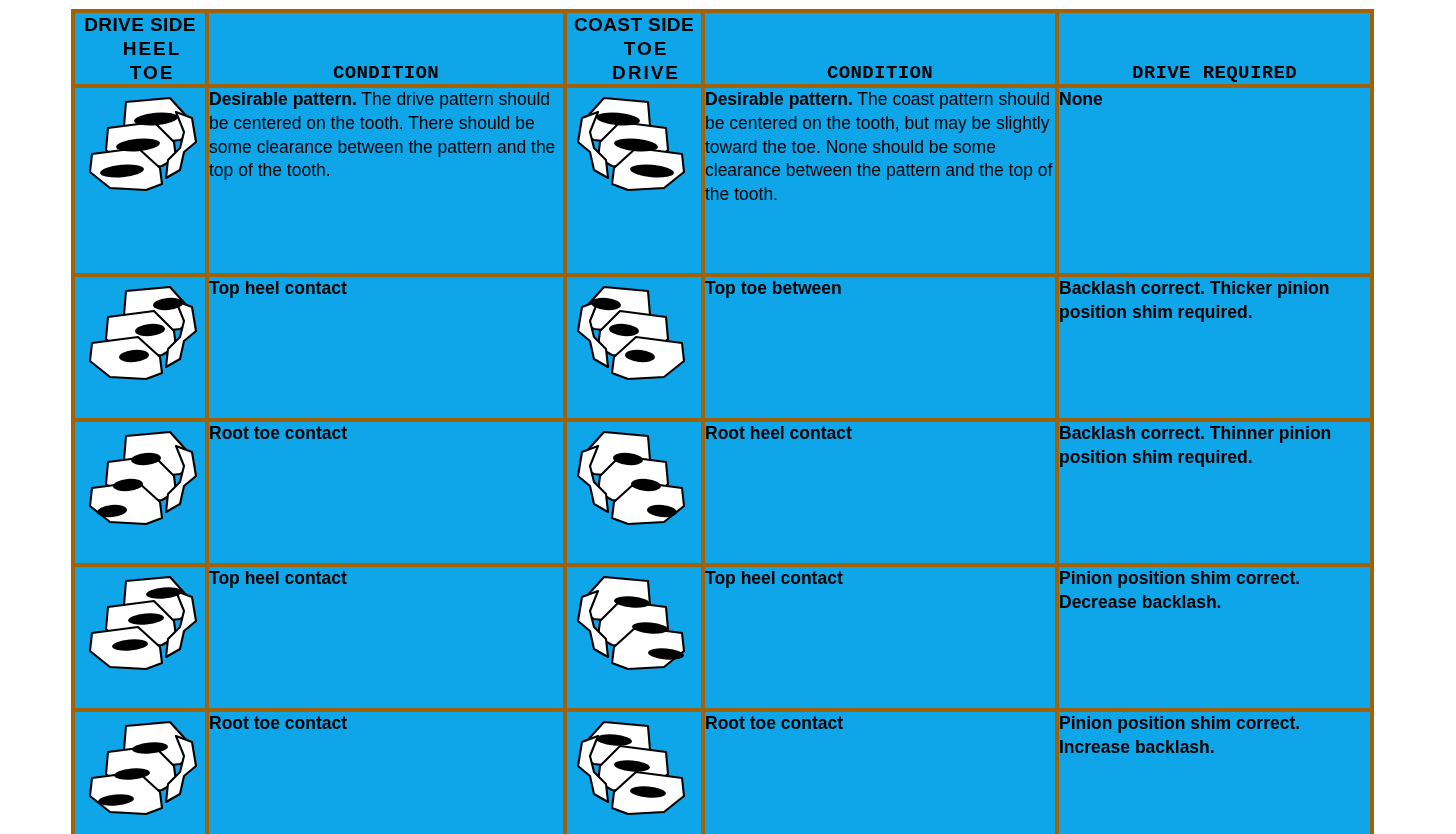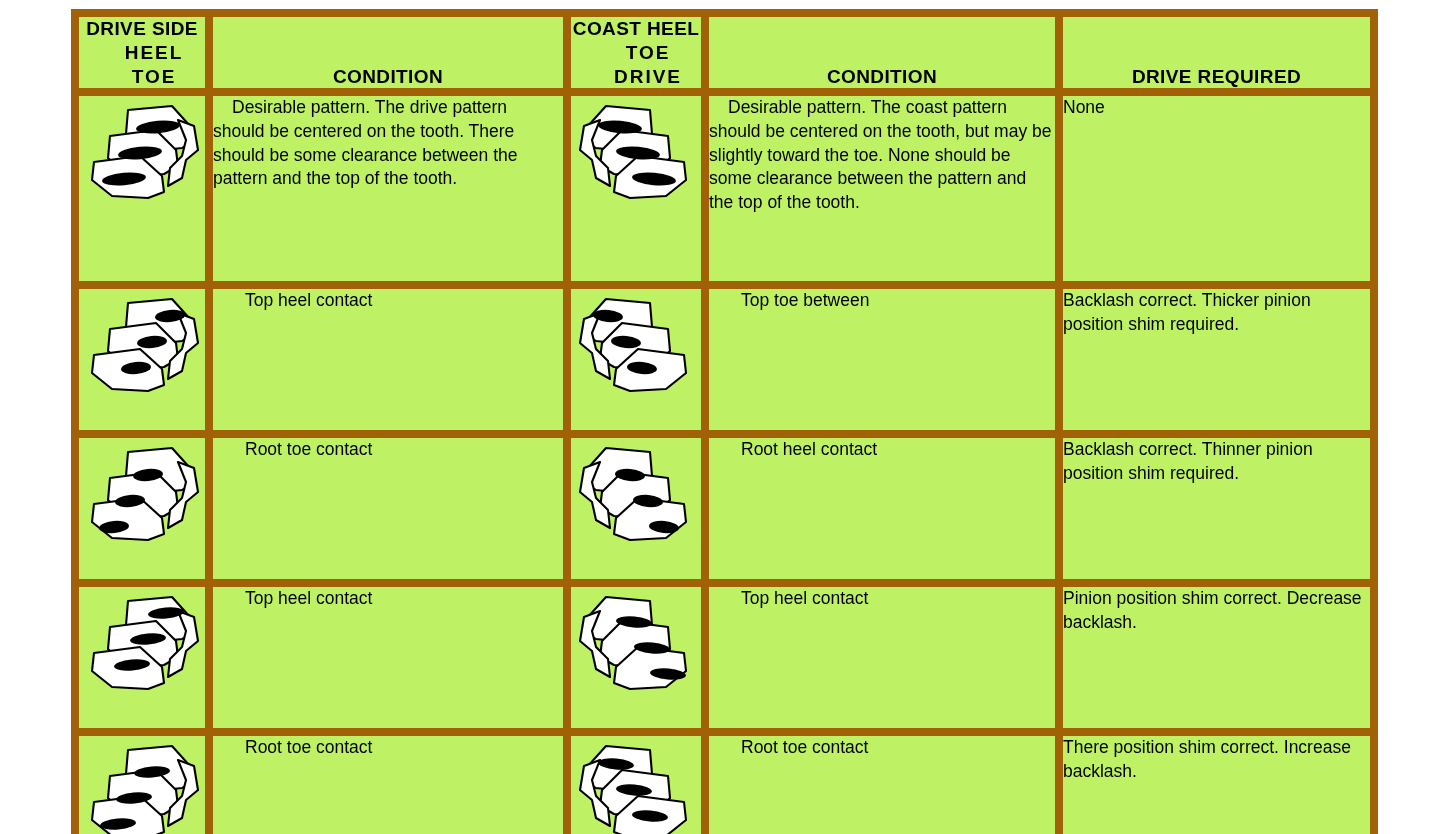--- a/index.html
+++ b/index.html
@@ -25,24 +25,24 @@
     position: absolute;
     left: 71px;
     top: 9px;
     width: 1299px;
     border-collapse: collapse;
     table-layout: fixed;
   }
 
   table.pattern-table td,
   table.pattern-table th {
-    border: 8px solid #a16207;
+    border: 4px solid #a16207;
     vertical-align: top;
     padding: 0;
-    background: #bef264;
+    background: #0ea5e9;
   }
 
   
   col.c-drive-img   { width: 134px; }
   col.c-drive-cond  { width: 358px; }
   col.c-coast-img   { width: 138px; }
   col.c-coast-cond  { width: 354px; }
   col.c-action      { width: 315px; }
 
   
@@ -65,43 +65,44 @@
   .hdr-stack .line2 {
     letter-spacing: 2px;
     margin-left: 24px;
   }
   .hdr-single {
     display: flex;
     align-items: flex-end;
     justify-content: center;
     height: 100%;
     padding-bottom: 2px;
+    font-family: Liberation Mono, monospace;
   }
 
   
   tbody tr.tall td { height: 185px; }
   tbody tr.std  td { height: 141px; }
 
   td.img-cell {
     text-align: center;
     vertical-align: top;
     padding-top: 6px;
   }
   td.img-cell svg { display: inline-block; }
 
   td.text-cell {
     padding: 8px 9px 6px 9px;
     font-size: 17.5px;
     line-height: 1.35;
   }
   .cond-body { white-space: pre-line; }
-  .cond-lead { font-weight: normal; padding-left: 19px; }
-  .cond-title { font-weight: normal; padding-left: 32px; }
+  .cond-lead { font-weight: bold; }
+  .cond-title { font-weight: bold; }
   .action-body { white-space: pre-line; }
-  .action-plain { font-weight: normal; }
+  .action-plain { font-weight: bold; }
 </style>
 </head>
 <body>
 
 <div id="sheet">
 
   <table class="pattern-table">
     <colgroup>
       <col class="c-drive-img">
       <col class="c-drive-cond">
@@ -118,21 +119,21 @@
             <span class="line2">HEEL  TOE</span>
           </div>
         </th>
         <th>
           <div class="hdr-single">
             <span>CONDITION</span>
           </div>
         </th>
         <th>
           <div class="hdr-stack">
-            <span class="line1">COAST HEEL</span>
+            <span class="line1">COAST SIDE</span>
             <span class="line2">TOE  DRIVE</span>
           </div>
         </th>
         <th>
           <div class="hdr-single">
             <span>CONDITION</span>
           </div>
         </th>
         <th>
           <div class="hdr-single">
@@ -353,20 +354,20 @@
                 <ellipse cx="62" cy="54" rx="18" ry="5.6" transform="rotate(-5 62 54)"></ellipse>
                 <ellipse cx="46" cy="80" rx="18" ry="5.6" transform="rotate(-5 46 80)"></ellipse>
               </g>
             </g>
           </svg>
         </td>
         <td class="text-cell">
           <div class="cond-title">Root toe contact</div>
         </td>
         <td class="text-cell">
-          <div class="action-body action-plain">There position shim correct. Increase backlash.</div>
+          <div class="action-body action-plain">Pinion position shim correct. Increase backlash.</div>
         </td>
       </tr>
 
     </tbody>
   </table>
 
 </div>
 
 </body></html>

